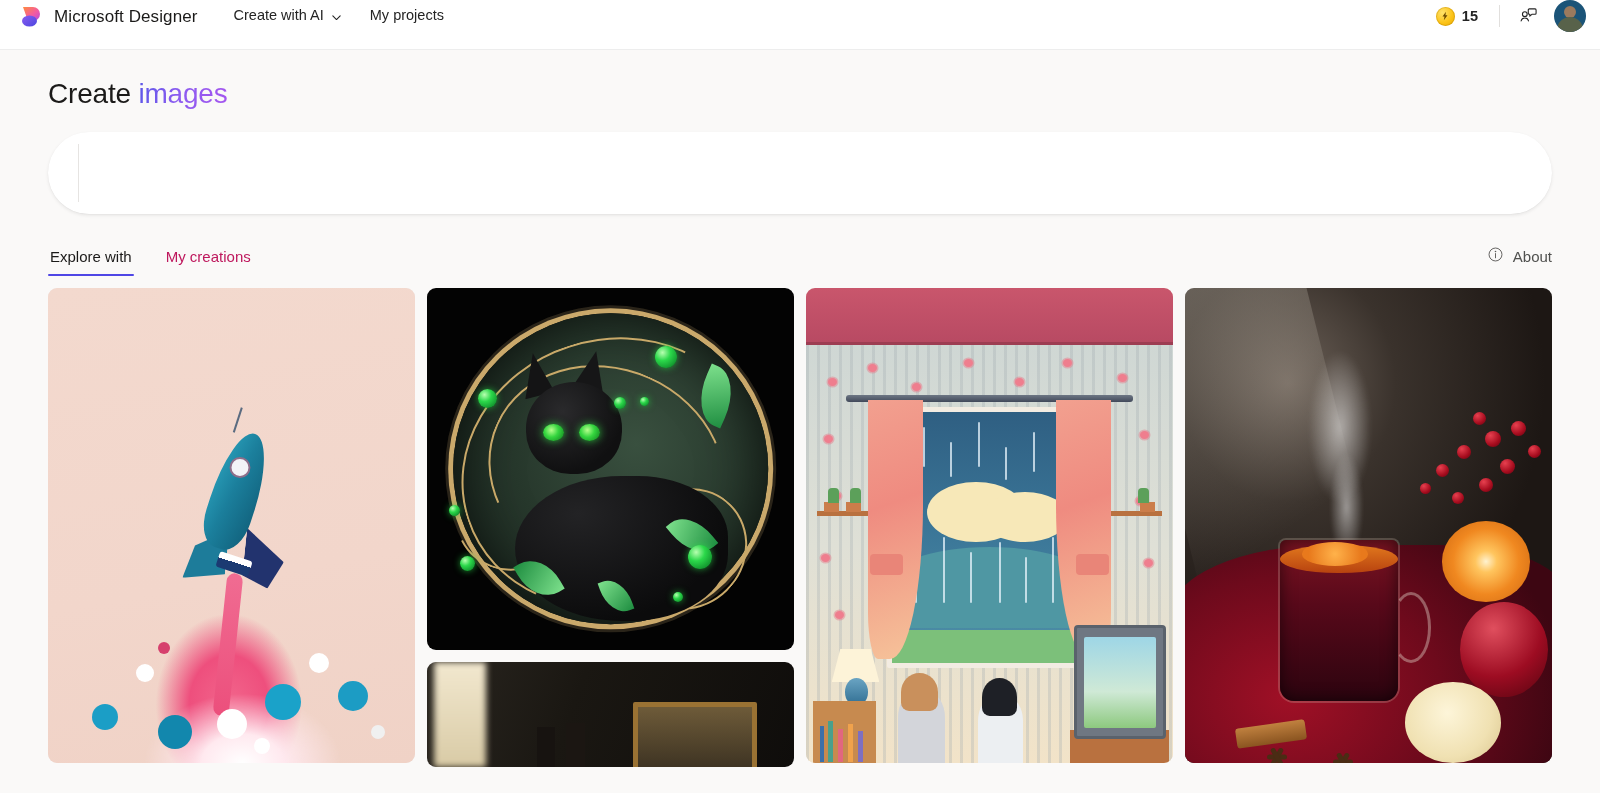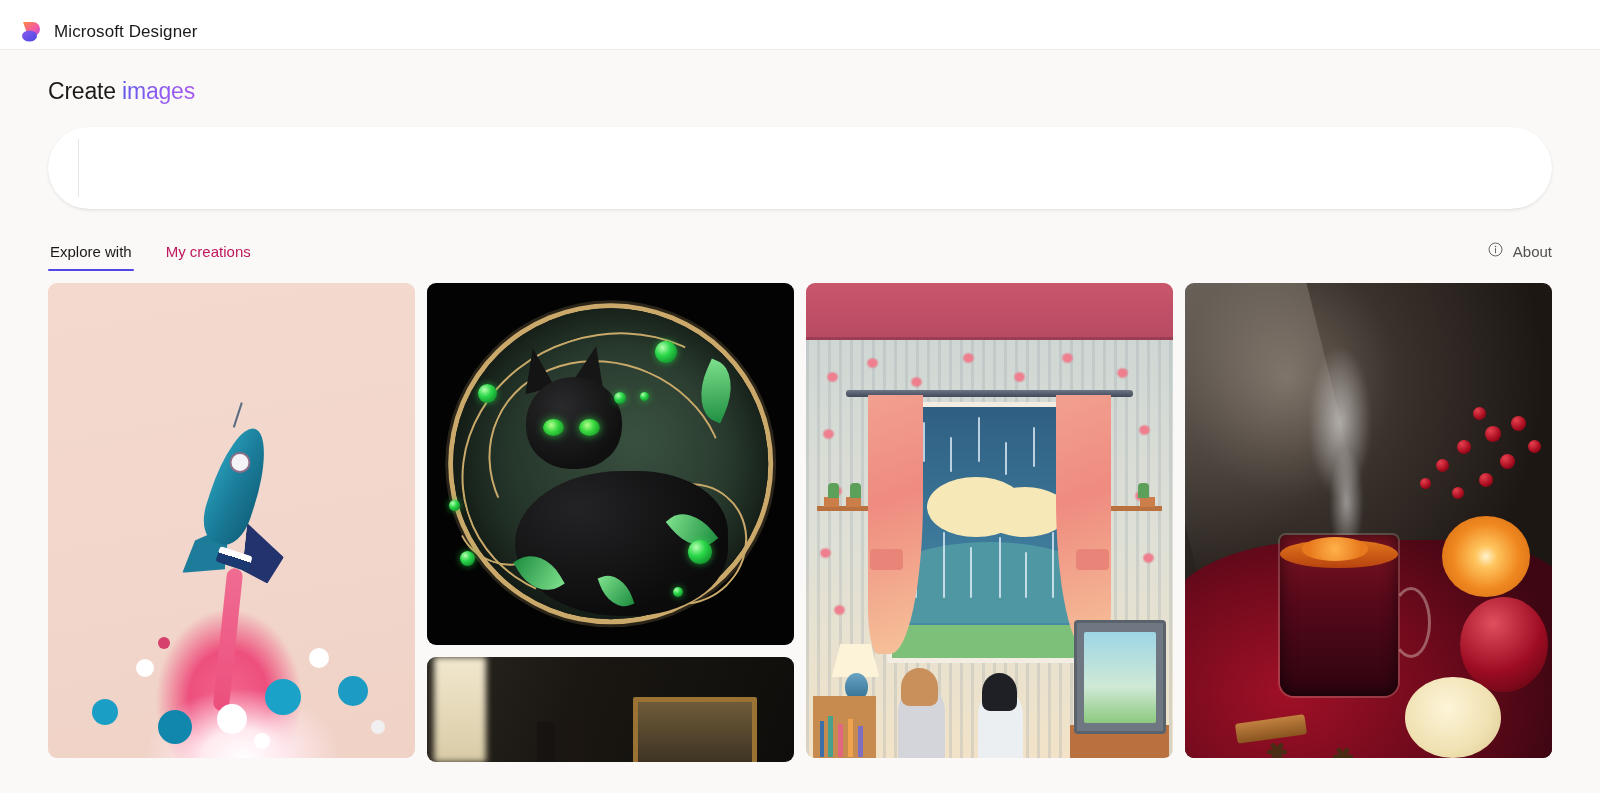--- a/index.html
+++ b/index.html
@@ -9,21 +9,21 @@
     background: #faf9f8;
     font-family: "Liberation Sans", sans-serif;
     -webkit-font-smoothing: antialiased;
   }
 
   
   .topbar {
     height: 50px;
     background: #ffffff;
     display: flex;
-    align-items: flex-end;
+    align-items: flex-start;
     padding: 0 14px 0 12px;
     border-bottom: 1px solid #ededed;
     position: relative;
     z-index: 20;
   }
   .brand { display: flex; align-items: center; gap: 10px; padding: 4px 6px; border-radius: 4px; }
   .logo { width: 26px; height: 26px; position: relative; flex: 0 0 26px; }
   .brand-name { font-size: 17px; color: #1b1a19; letter-spacing: .1px; }
 
   .nav { display: flex; align-items: center; margin-left: 18px; gap: 4px; }
@@ -49,21 +49,21 @@
     width: 32px; height: 32px; border-radius: 50%; margin-left: 6px;
     overflow: hidden; position: relative; cursor: pointer;
     background: #1b5478;
   }
   .avatar-head { position: absolute; width: 12px; height: 12px; border-radius: 50%; background: #9b7a5e; left: 10px; top: 6px; }
   .avatar-body { position: absolute; width: 26px; height: 16px; border-radius: 13px 13px 0 0; background: #58624a; left: 3px; top: 17px; }
 
   
   .page { padding: 0 48px; }
   .page-title {
-    font-size: 23px; font-weight: 400; color: #1b1a19;
+    font-size: 28px; font-weight: 400; color: #1b1a19;
     padding-top: 28px; letter-spacing: -.2px;
   }
   .title-accent {
     background: linear-gradient(100deg, #5b57e8 0%, #8b5cf0 45%, #a556ef 100%);
     -webkit-background-clip: text; background-clip: text;
     -webkit-text-fill-color: transparent; color: #8b5cf0;
   }
 
   
   .prompt-bar {
@@ -275,21 +275,56 @@
               <stop offset="100%" stop-color="#4a47e0"></stop>
           </linearGradient>
         </defs>
         <path d="M5 3 h10 a7 7 0 0 1 0 14 h-5 z" fill="url(#lgTop)"></path>
         <ellipse cx="11.5" cy="17" rx="7.5" ry="5.6" fill="url(#lgBot)"></ellipse>
       </svg>
     </span>
     <span class="brand-name">Microsoft Designer</span>
   </div>
 
-
+  <div class="nav">
+    <div class="nav-item">
+      <span>Create with AI</span>
+      <span class="chev">
+        <svg viewBox="0 0 12 12" width="11" height="11">
+            <path d="M2 4.2 L6 8.2 L10 4.2" fill="none" stroke="#242424" stroke-width="1.2" stroke-linecap="round" stroke-linejoin="round"></path>
+          </svg>
+      </span>
+    </div>
+    <div class="nav-item">
+      <span>My projects</span>
+    </div>
+  </div>
+
+  <div class="topbar-right">
+    <div class="credits">
+      <span class="coin">
+        <svg viewBox="0 0 12 12" width="10" height="10">
+            <path d="M7.2 1 L3 6.6 h2.4 L4.6 11 L9 5.2 H6.5 z" fill="#6b4a00"></path>
+          </svg>
+      </span>
+      <span class="credit-count">15</span>
+    </div>
+    <span class="vdivider-top"></span>
+    <div class="icon-btn">
+      <svg viewBox="0 0 22 22" width="20" height="20">
+        <circle cx="7.5" cy="9" r="2.6" fill="none" stroke="#242424" stroke-width="1.2"></circle>
+        <path d="M3.4 16.5 a4.2 4.2 0 0 1 8.2 0" fill="none" stroke="#242424" stroke-width="1.2" stroke-linecap="round"></path>
+        <path d="M12.4 3.2 h6.4 a1.1 1.1 0 0 1 1.1 1.1 v3.6 a1.1 1.1 0 0 1 -1.1 1.1 h-3.2 l-2.6 2.1 v-2.1 h-0.6 a1.1 1.1 0 0 1 -1.1 -1.1 v-3.6 a1.1 1.1 0 0 1 1.1 -1.1 z" fill="none" stroke="#242424" stroke-width="1.2" stroke-linejoin="round"></path>
+      </svg>
+    </div>
+    <div class="avatar">
+      <span class="avatar-head"></span>
+      <span class="avatar-body"></span>
+    </div>
+  </div>
 </div>
 
 <div class="page">
 
   <h1 class="page-title">
     <span>Create</span>
     <span class="title-accent">images</span>
   </h1>
 
   <div class="prompt-bar">

